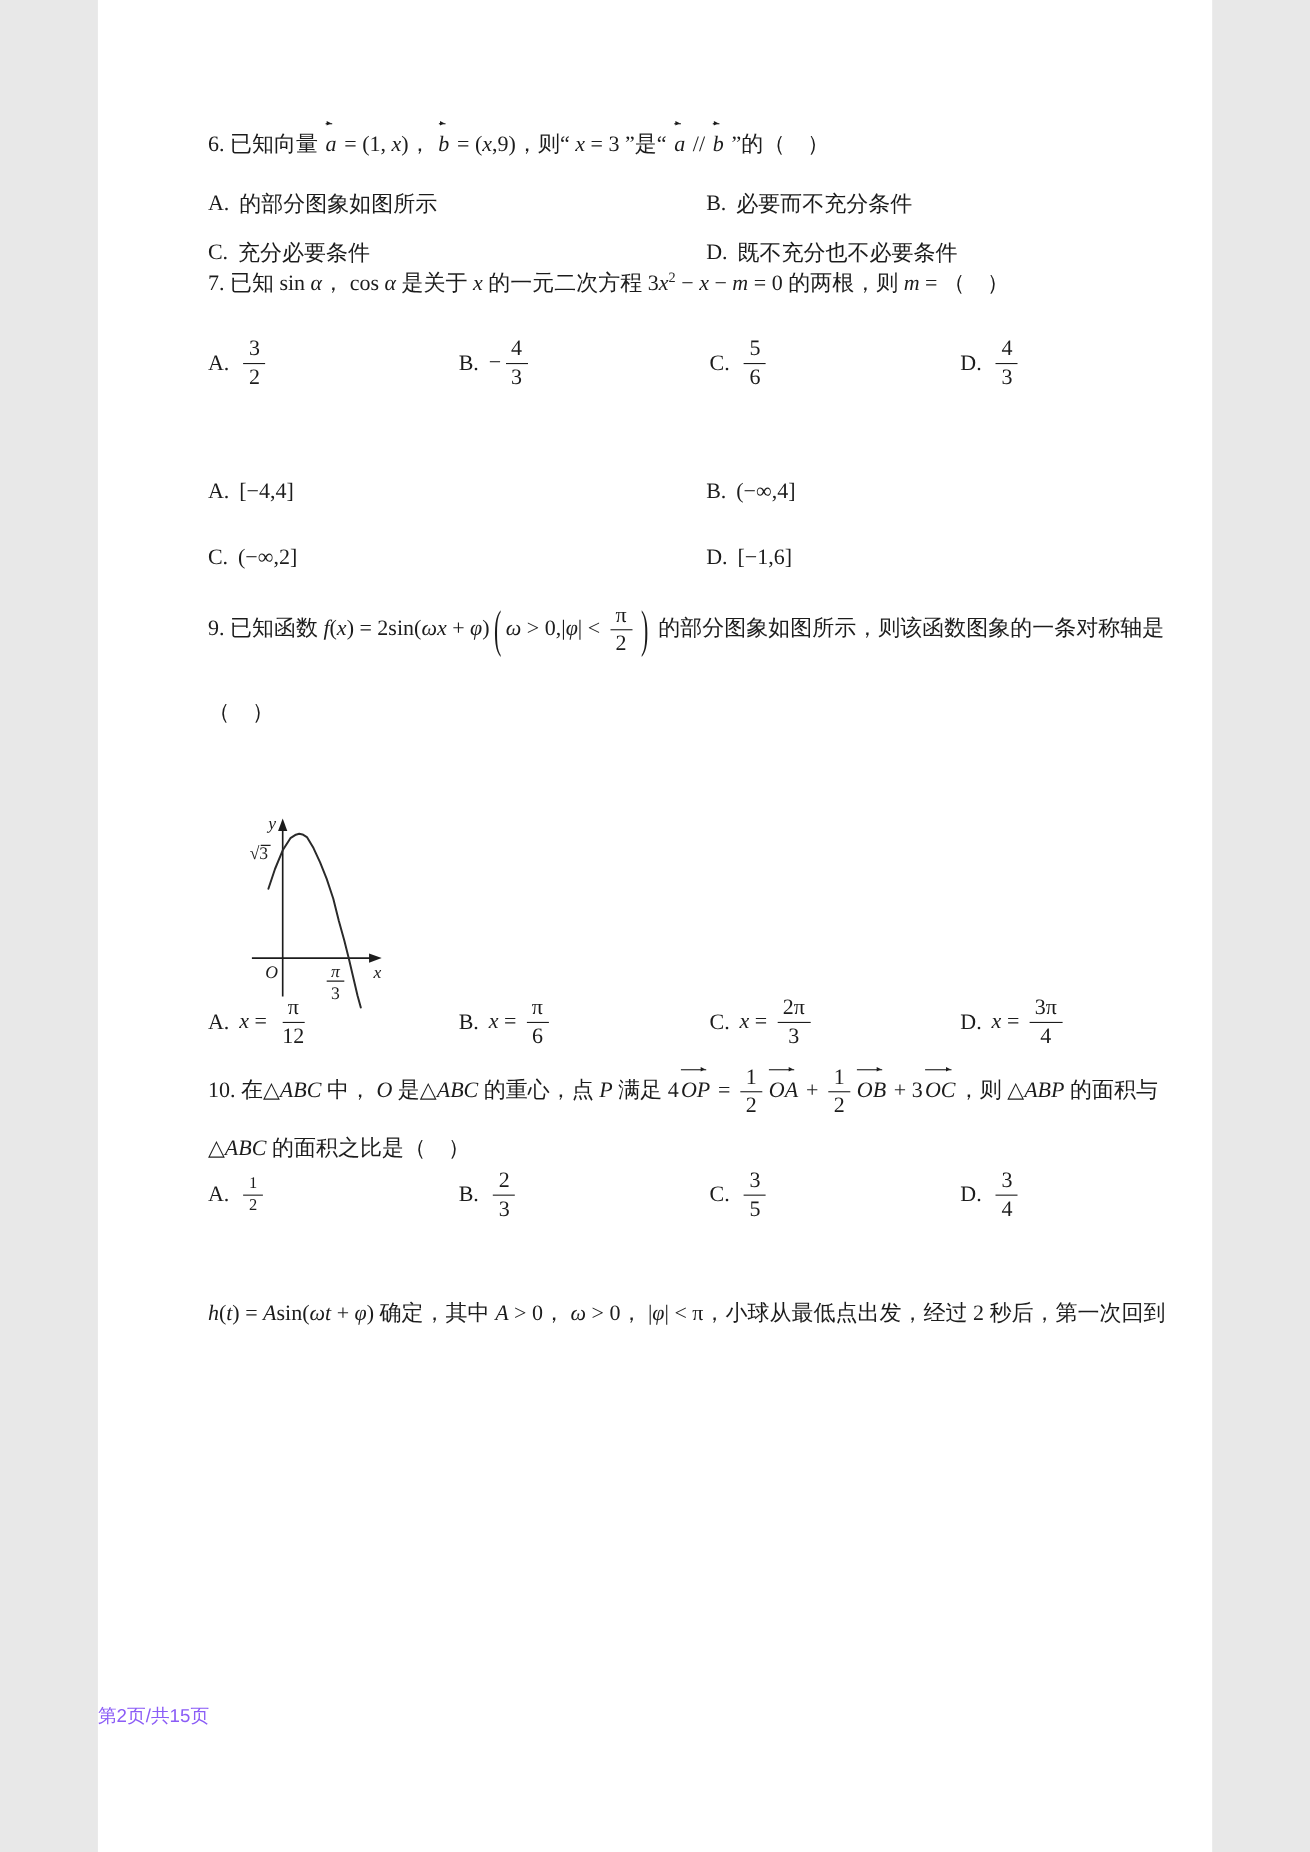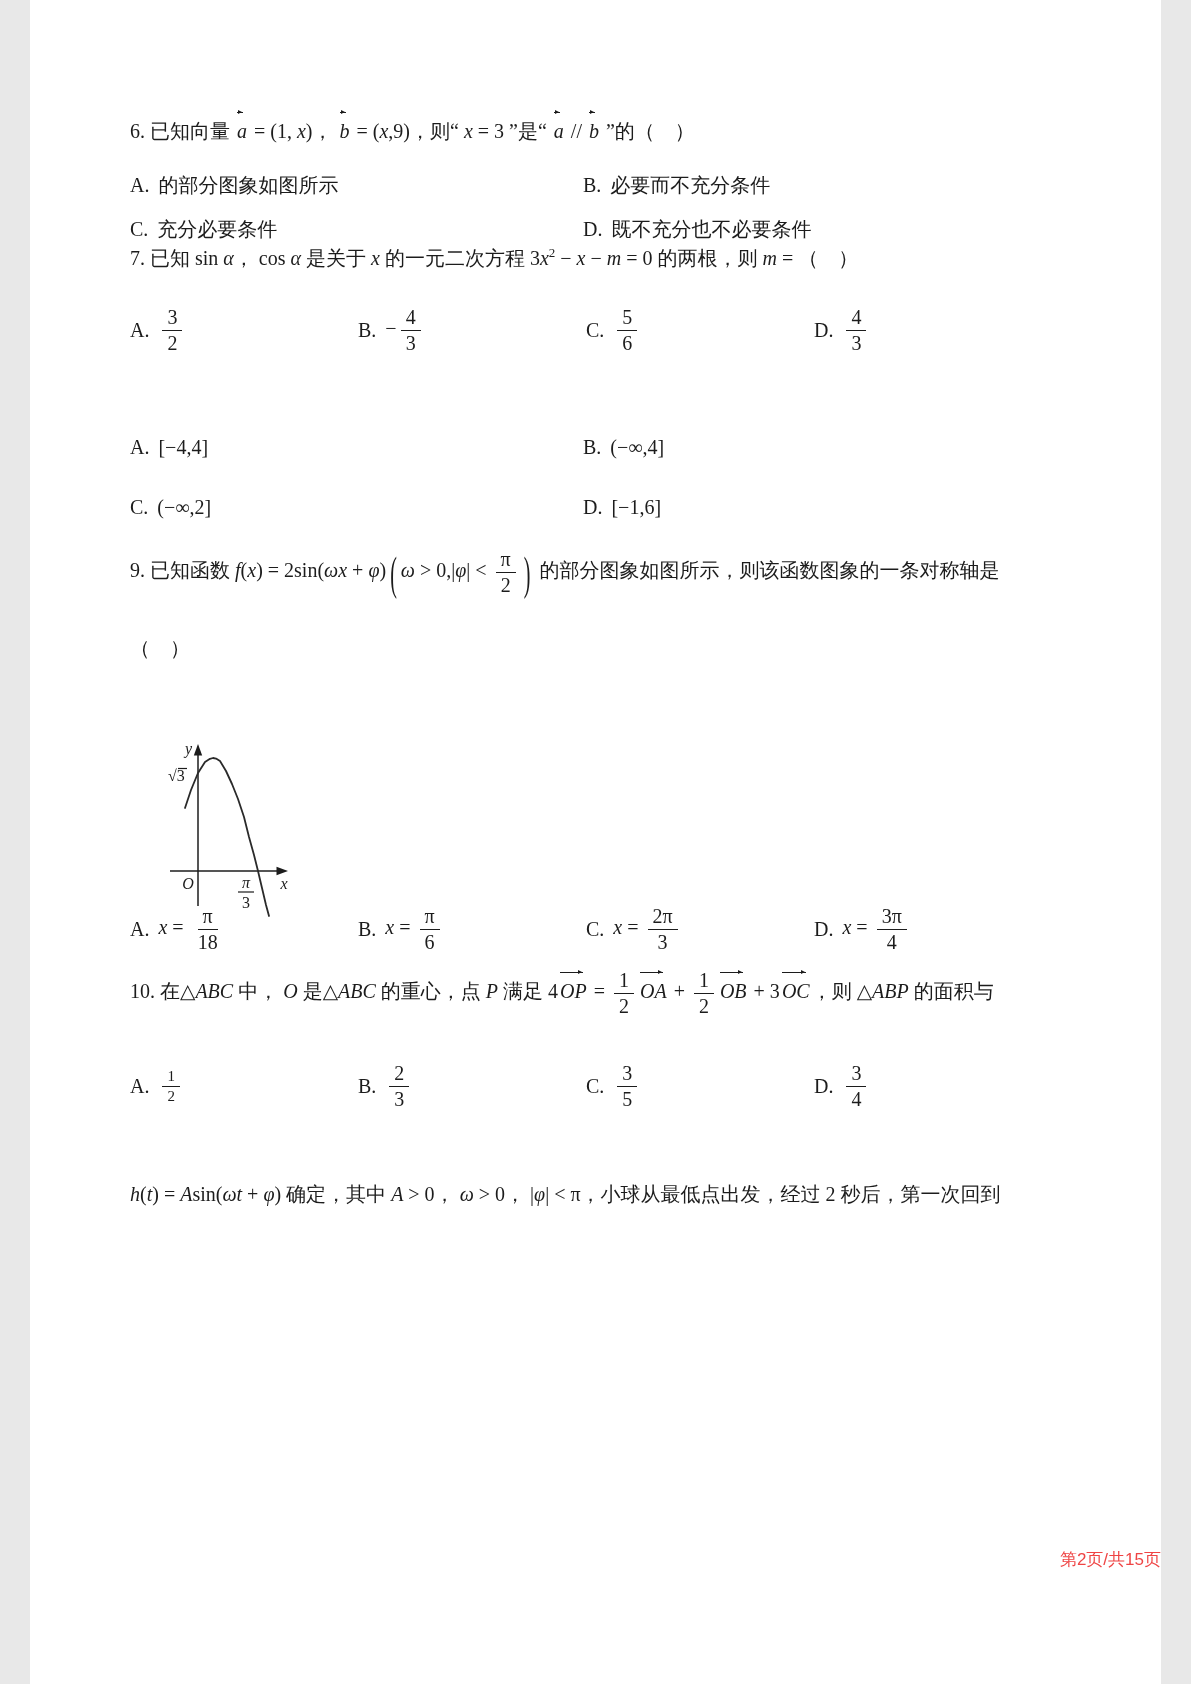--- a/index.html
+++ b/index.html
@@ -1,16 +1,16 @@
 <!DOCTYPE html>
 <html><head>
 <meta charset="utf-8">
 <style>
   html,body{margin:0;padding:0;background:#e8e8e8;}
-  .page{position:relative;width:1131px;height:1684px;margin:0 auto;background:#ffffff;
+  .page{position:relative;width:1013px;height:1684px;margin:0 auto;background:#ffffff;
         font-family:"Liberation Serif","DejaVu Serif",serif;color:#1c1c1c;font-size:20px;overflow:hidden;}
   .blk{position:absolute;left:100px;width:1000px;}
   .line{white-space:nowrap;line-height:1.6;}
   .row{position:absolute;left:100px;width:1000px;display:flex;align-items:center;}
   .row4 > .opt{flex:0 0 228px;}
   .row4 > .opt:last-child{flex:1 1 auto;}
   .row2 > .opt{flex:0 0 453px;}
   .row2 > .opt:last-child{flex:1 1 auto;}
   .opt{display:flex;align-items:center;white-space:nowrap;}
   .opt-label{margin-right:9px;}
@@ -29,22 +29,22 @@
         border:2.5px solid transparent;border-left:4.5px solid #1c1c1c;}
   .bigp{display:inline-block;transform:scaleY(2.35);vertical-align:middle;margin:0 4px;
         font-weight:400;}
   
   .graph{position:absolute;left:128px;top:738px;}
   .graph .ax{stroke:#1c1c1c;stroke-width:1.5;}
   .graph .thin{stroke:#1c1c1c;stroke-width:1.2;}
   .graph .curve{fill:none;stroke:#2a2a2a;stroke-width:1.8;stroke-linejoin:round;stroke-linecap:round;}
   .graph text{font-size:16px;fill:#1c1c1c;font-family:"Liberation Serif","DejaVu Serif",serif;}
   .graph .it{font-style:italic;}
-  .footer{position:absolute;left:0;top:1548px;width:100%;text-align:right;
-        font-family:"Liberation Sans","DejaVu Sans",sans-serif;font-size:17px;color:#ef4444;}
+  .footer{position:absolute;left:0;top:1548px;width:100%;text-align:left;
+        font-family:"Liberation Sans","DejaVu Sans",sans-serif;font-size:17px;color:#8b5cf6;}
 </style>
 </head>
 <body>
 
 <div class="page">
 
   <div class="blk" style="top:108px">
     <div class="line">6. 已知向量 <span class="vec"><span class="arr"></span><span class="vb">a</span></span> = (1, <span class="mi">x</span>)， <span class="vec"><span class="arr"></span><span class="vb">b</span></span> = (<span class="mi">x</span>,9)，则“ <span class="mi">x</span> = 3 ”是“ <span class="vec"><span class="arr"></span><span class="vb">a</span></span> // <span class="vec"><span class="arr"></span><span class="vb">b</span></span> ”的（　）</div>
   </div>
   <div class="row row2" style="top:172px">
@@ -147,21 +147,21 @@
     <text class="it" x="88" y="150" text-anchor="middle">π</text>
     <line class="thin" x1="80" y1="154" x2="96" y2="154"></line>
     <text x="88" y="170" text-anchor="middle">3</text>
   </svg>
 
   <div class="row row4" style="top:905px">
     <div class="opt">
       <span class="opt-label">A.</span>
       <span class="opt-body"><span class="mi">x</span> = <span class="frac">
             <span class="num">π</span>
-            <span class="den">18</span>
+            <span class="den">12</span>
           </span></span>
     </div>
     <div class="opt">
       <span class="opt-label">B.</span>
       <span class="opt-body"><span class="mi">x</span> = <span class="frac">
             <span class="num">π</span>
             <span class="den">6</span>
           </span></span>
     </div>
     <div class="opt">
@@ -182,20 +182,23 @@
 
   <div class="blk" style="top:968px">
     <div class="line">10. 在△<span class="mi">ABC</span> 中， <span class="mi">O</span> 是△<span class="mi">ABC</span> 的重心，点 <span class="mi">P</span> 满足 4<span class="vec"><span class="arr"></span><span class="vb">OP</span></span> = <span class="frac">
           <span class="num">1</span>
           <span class="den">2</span>
         </span><span class="vec"><span class="arr"></span><span class="vb">OA</span></span> + <span class="frac">
           <span class="num">1</span>
           <span class="den">2</span>
         </span><span class="vec"><span class="arr"></span><span class="vb">OB</span></span> + 3<span class="vec"><span class="arr"></span><span class="vb">OC</span></span>，则 △<span class="mi">ABP</span> 的面积与</div>
   </div>
+  <div class="blk" style="top:1028px">
+    <div class="line">△<span class="mi">ABC</span> 的面积之比是（　）</div>
+  </div>
   <div class="row row4" style="top:1062px">
     <div class="opt">
       <span class="opt-label">A.</span>
       <span class="opt-body"><span class="frac fr-sm">
             <span class="num">1</span>
             <span class="den">2</span>
           </span></span>
     </div>
     <div class="opt">
       <span class="opt-label">B.</span>

